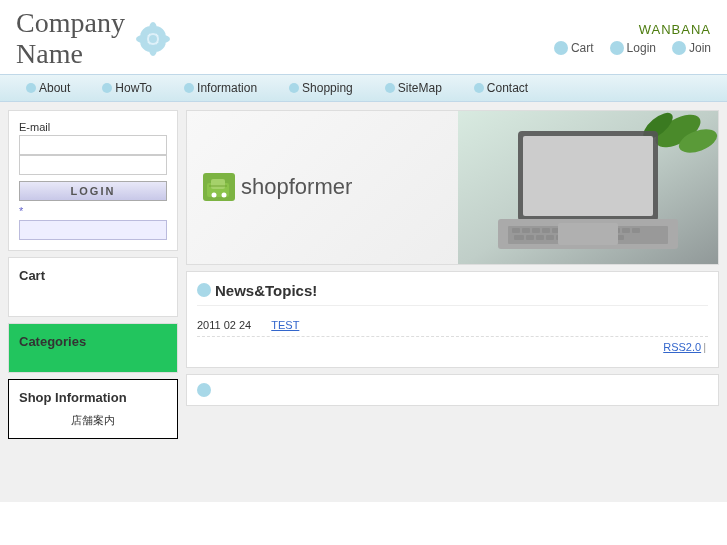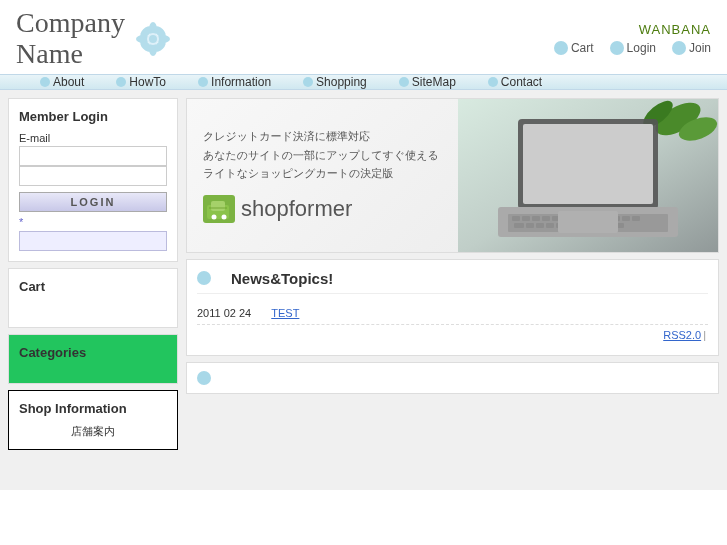--- a/index.html
+++ b/index.html
@@ -10,21 +10,21 @@
     .logo-area { display: flex; align-items: center; gap: 8px; }
     .logo-text { font-family: 'Brush Script MT', cursive; font-size: 28px; color: #555; line-height: 1.1; }
     .logo-flower { width: 40px; height: 40px; }
     .header-right { text-align: right; }
     .wanbana { font-size: 13px; color: #4d7c0f; margin-bottom: 4px; letter-spacing: 1px; }
     .header-links { display: flex; gap: 16px; align-items: center; justify-content: flex-end; }
     .header-link { display: flex; align-items: center; gap: 3px; font-size: 12px; color: #555; cursor: pointer; text-decoration: none; }
     .header-link .dot-icon { width: 14px; height: 14px; border-radius: 50%; background: #a8d8e8; display: inline-block; }
 
     
-    .nav { background: linear-gradient(to bottom, #e8f4f8, #d0e8f0); border-top: 1px solid #c0d8e8; border-bottom: 1px solid #c0d8e8; display: flex; padding: 0 24px; height: 16px; }
+    .nav { background: linear-gradient(to bottom, #e8f4f8, #d0e8f0); border-top: 1px solid #c0d8e8; border-bottom: 1px solid #c0d8e8; display: flex; padding: 0 10px; height: 28px; }
     .nav-item { display: flex; align-items: center; gap: 3px; padding: 0 16px; font-size: 12px; color: #333; cursor: pointer; white-space: nowrap; }
     .nav-dot { width: 10px; height: 10px; border-radius: 50%; background: #a8d8e8; display: inline-block; }
 
     
     .main { display: flex; gap: 0; padding: 8px; background: #f0f0f0; min-height: 400px; }
 
     
     .sidebar { width: 170px; min-width: 170px; display: flex; flex-direction: column; gap: 6px; }
     .sidebar-section { background: #fff; border: 1px solid #ddd; padding: 10px; }
     .sidebar-title { font-weight: bold; font-size: 13px; color: #333; margin-bottom: 8px; }
@@ -46,21 +46,21 @@
     .banner { background: linear-gradient(135deg, #f8f8f8, #e8e8e8); border: 1px solid #ddd; height: 155px; display: flex; align-items: stretch; overflow: hidden; position: relative; }
     .banner-text-area { padding: 20px 16px; flex: 1; display: flex; flex-direction: column; justify-content: center; }
     .banner-text { font-size: 11px; color: #555; line-height: 1.7; margin-bottom: 12px; }
     .shopformer { display: flex; align-items: center; gap: 6px; }
     .shopformer-icon { width: 32px; height: 28px; background: #7cb342; border-radius: 3px; display: flex; align-items: center; justify-content: center; position: relative; }
     .shopformer-text { font-size: 22px; color: #555; font-family: Arial, sans-serif; }
     .banner-image { width: 260px; background: linear-gradient(135deg, #b8d4e0 0%, #d0e4ec 30%, #c8c8c8 60%, #a0a0a0 100%); position: relative; overflow: hidden; }
 
     
     .news-section { background: #fff; border: 1px solid #ddd; padding: 10px; }
-    .news-header { display: flex; align-items: center; gap: 20px; margin-bottom: 8px; padding-bottom: 6px; border-bottom: 1px solid #eee; }
+    .news-header { display: flex; align-items: center; gap: 4px; margin-bottom: 8px; padding-bottom: 6px; border-bottom: 1px solid #eee; }
     .news-dot { width: 14px; height: 14px; border-radius: 50%; background: #a8d8e8; }
     .news-title { font-size: 15px; font-weight: bold; color: #333; }
     .news-item { display: flex; gap: 20px; align-items: center; padding: 5px 0; border-bottom: 1px dashed #ddd; }
     .news-date { font-size: 11px; color: #333; white-space: nowrap; }
     .news-link { font-size: 11px; color: #3366cc; text-decoration: underline; cursor: pointer; }
 
     
     .content-footer { display: flex; justify-content: flex-end; align-items: center; padding: 4px 0; }
     .rss-link { font-size: 11px; color: #3366cc; text-decoration: underline; cursor: pointer; }
     .pipe { font-size: 11px; color: #999; margin: 0 2px; }
@@ -138,21 +138,20 @@
     <span class="nav-dot"></span>
     <span>Contact</span>
   </div>
 </nav>
 
 <div class="main">
 
   <div class="sidebar">
 
     <div class="sidebar-section">
-      <div class="sidebar-title">Member Login</div>
       <label class="form-label">E-mail</label>
       <input class="form-input" type="text" style="">
       <input class="form-input" type="password" style="">
       <button class="login-btn">LOGIN</button>
       <div class="asterisk">*</div>
       <input class="captcha-input" type="text" style="margin-top: 3px;">
     </div>
 
     <div class="cart-section">
       <div class="sidebar-title">Cart</div>
@@ -166,25 +165,20 @@
       <div class="sidebar-title">Shop Information</div>
       <div class="shop-info-sub">店舗案内</div>
     </div>
 
   </div>
 
   <div class="content">
 
     <div class="banner">
       <div class="banner-text-area">
-        <div class="banner-text">
-          <span>クレジットカード決済に標準対応</span><br>
-          <span>あなたのサイトの一部にアップしてすぐ使える</span><br>
-          <span>ライトなショッピングカートの決定版</span>
-        </div>
         <div class="shopformer">
           <div class="shopformer-icon">
             <svg width="28" height="24" viewBox="0 0 28 24" xmlns="http://www.w3.org/2000/svg">
               <rect x="2" y="8" width="22" height="14" rx="2" fill="#8bc34a"></rect>
               <rect x="6" y="4" width="14" height="10" rx="2" fill="#a5d16a"></rect>
               <circle cx="9" cy="20" r="2.5" fill="#fff"></circle>
               <circle cx="19" cy="20" r="2.5" fill="#fff"></circle>
               <rect x="4" y="10" width="18" height="2" fill="#6a9e2a" opacity="0.4"></rect>
             </svg>
           </div>

